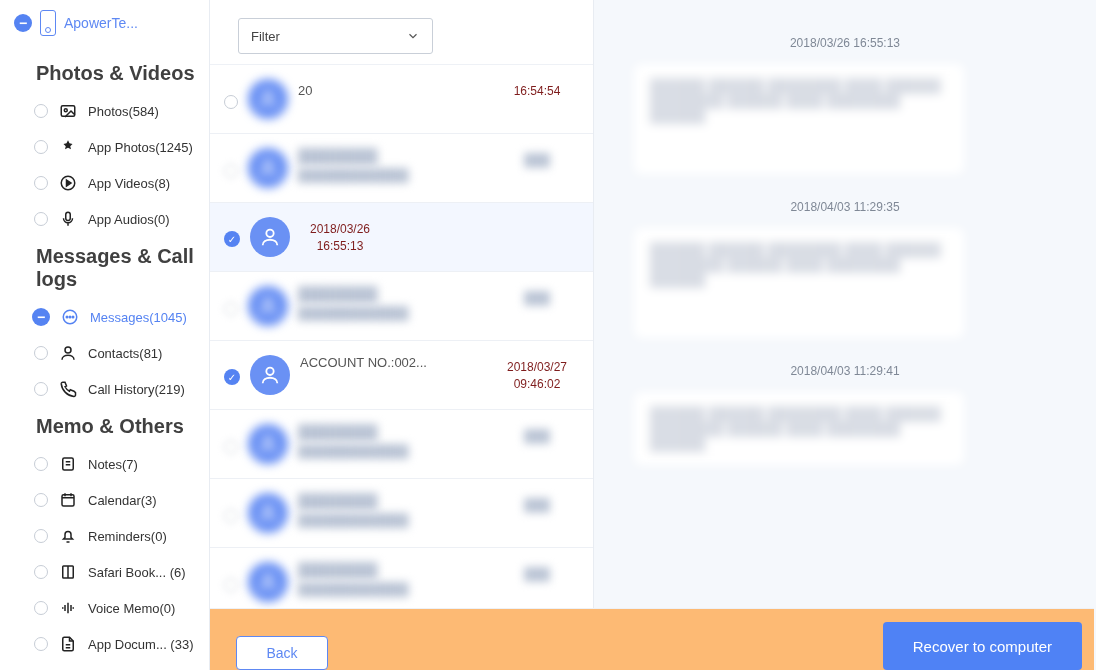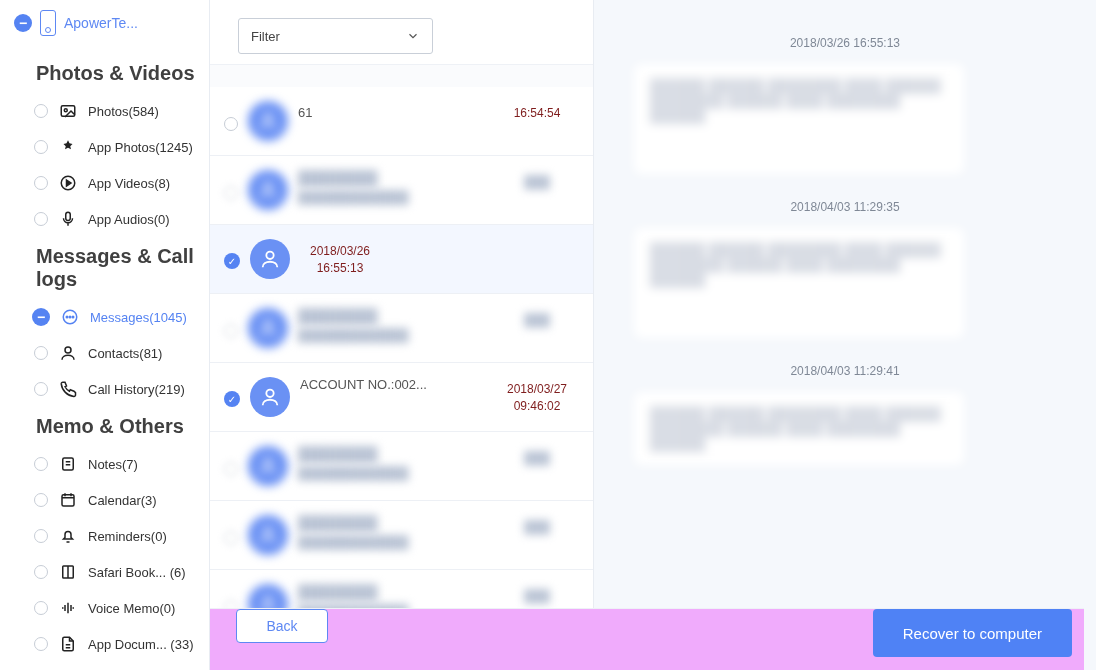--- a/index.html
+++ b/index.html
@@ -72,21 +72,20 @@
 .side-item.active .side-label, .side-item.active .side-icon { color:#5583f2; }
 .side-label { color:#333; white-space:nowrap; overflow:hidden; text-overflow:ellipsis; }
 
 
 .middle {
   width: 384px;
   background: #fafbfd;
   border-right: 1px solid #e8ecf2;
   display: flex;
   flex-direction: column;
-  gap: 22px;
 }
 .filter-bar {
   padding: 18px 20px 10px 28px;
   background:#fff;
   border-bottom:1px solid #eef1f6;
 }
 .filter-select {
   width: 195px; height: 36px;
   border: 1px solid #c9cfd8; border-radius: 3px;
   display:flex; align-items:center; justify-content:space-between;
@@ -150,23 +149,23 @@
 }
 .recover-btn {
   height:48px; padding: 0 30px; background:#4f82f5; color:#fff;
   border:none; border-radius:4px; font-size:15px; font-weight:500; cursor:pointer;
   display:flex; align-items:center;margin-left:20px;
 }
 .right::-webkit-scrollbar, .middle .msg-list::-webkit-scrollbar { width:8px; }
 .right::-webkit-scrollbar-thumb, .middle .msg-list::-webkit-scrollbar-thumb { background:#d2d6dc; border-radius:4px; }
 
 .footer-fixed {
-  position:fixed; left:210px; right:12px; bottom:0;
-  height:62px; background:#f0abfc; border-top:1px solid #eef1f6;
-  display:flex; align-items:flex-start; justify-content:space-between;
+  position:fixed; left:210px; right:2px; bottom:0;
+  height:62px; background:#fdba74; border-top:1px solid #eef1f6;
+  display:flex; align-items:flex-end; justify-content:space-between;
   padding: 0 12px 0 26px;
 }
 </style>
 </head>
 <body>
 
 <div class="app">
 
   <div class="sidebar">
     <div class="device-header">
@@ -324,21 +323,21 @@
         <div class="msg-item">
           <div class="msg-radio" style=""></div>
           <div class="avatar" style="filter:blur(5px);">
             <svg width="22" height="22" viewBox="0 0 24 24" fill="none" stroke="#fff" stroke-width="2">
               <circle cx="12" cy="8" r="4"></circle>
               <path d="M4 21c0-4 4-6 8-6s8 2 8 6"></path>
             </svg>
           </div>
           <div class="msg-body">
             <div class="msg-title"></div>
-            <div class="msg-preview">61</div>
+            <div class="msg-preview">20</div>
           </div>
           <div class="msg-time">16:54:54</div>
         </div>
         <div class="msg-item blurred">
           <div class="msg-radio" style="filter:blur(3px);"></div>
           <div class="avatar" style="">
             <svg width="22" height="22" viewBox="0 0 24 24" fill="none" stroke="#fff" stroke-width="2">
               <circle cx="12" cy="8" r="4"></circle>
               <path d="M4 21c0-4 4-6 8-6s8 2 8 6"></path>
             </svg>

